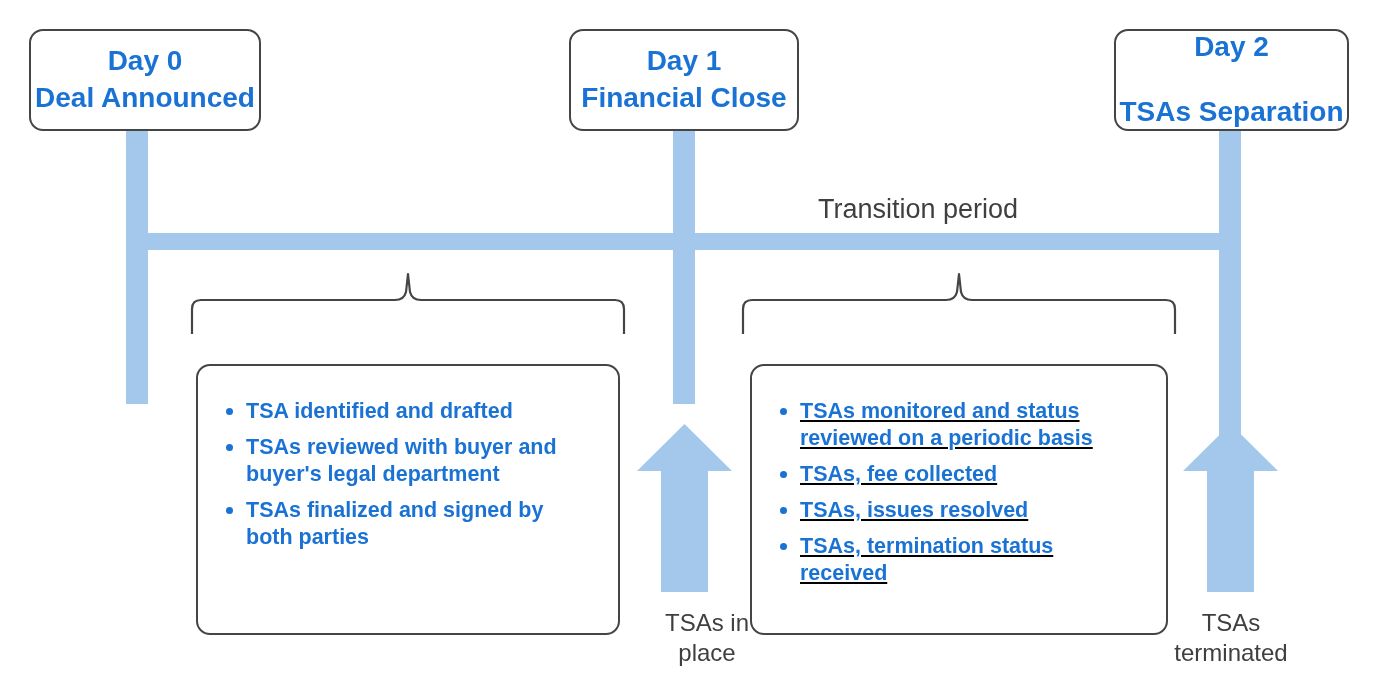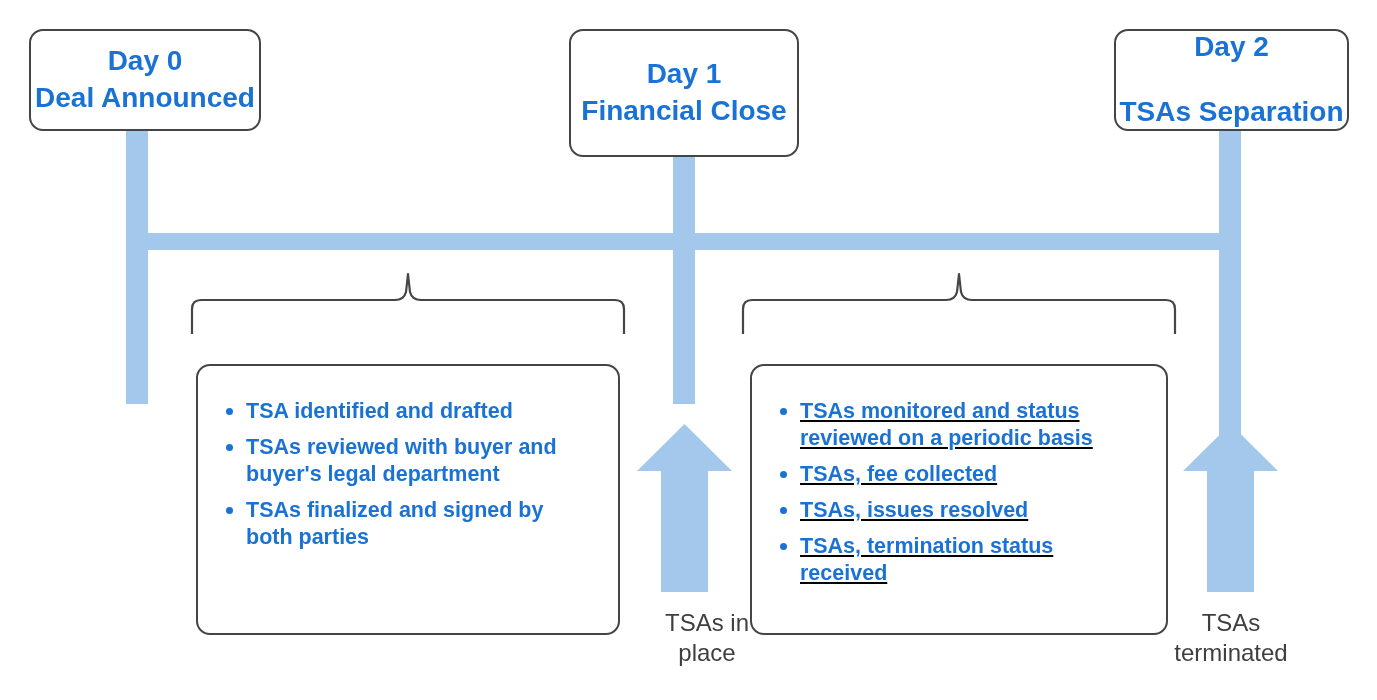--- a/index.html
+++ b/index.html
@@ -128,30 +128,31 @@
   <div class="bar" style="left:126px; top:126px; width:22px; height:278px;"></div>
   <div class="bar" style="left:673px; top:126px; width:22px; height:278px;"></div>
   <div class="bar" style="left:1219px; top:126px; width:22px; height:316px;"></div>
   <div class="bar" style="left:126px; top:233px; width:1115px; height:17px;"></div>
 
   <div class="milestone" style="left:29px; top:29px; width:232px; height:102px;">
     <div class="m-day">Day 0</div>
     <div class="m-label">Deal Announced</div>
   </div>
 
-  <div class="milestone" style="left:569px; top:29px; width:230px; height:128px;">
+  <div class="milestone" style="left:569px; top:29px; width:230px; height:102px;">
     <div class="m-day">Day 1</div>
     <div class="m-label">Financial Close</div>
   </div>
 
   <div class="milestone" style="left:1114px; top:29px; width:235px; height:102px;gap:28px;">
     <div class="m-day">Day 2</div>
     <div class="m-label">TSAs Separation</div>
   </div>
 
+  <div class="transition-label" style="left:818px; top:196px;">Transition period</div>
 
   <svg class="brace" style="left:190px; top:272px;" width="436" height="62" viewBox="0 0 436 62">
     <path d="M 2 62 L 2 37 Q 2 28 11 28 L 205 28 Q 214 28 216 20 L 218 2
              L 220 20 Q 222 28 231 28 L 425 28 Q 434 28 434 37 L 434 62" fill="none" stroke="#454545" stroke-width="2.2" stroke-linecap="round" stroke-linejoin="round"></path>
   </svg>
 
   <svg class="brace" style="left:741px; top:272px;" width="436" height="62" viewBox="0 0 436 62">
     <path d="M 2 62 L 2 37 Q 2 28 11 28 L 205 28 Q 214 28 216 20 L 218 2
              L 220 20 Q 222 28 231 28 L 425 28 Q 434 28 434 37 L 434 62" fill="none" stroke="#454545" stroke-width="2.2" stroke-linecap="round" stroke-linejoin="round"></path>
   </svg>

